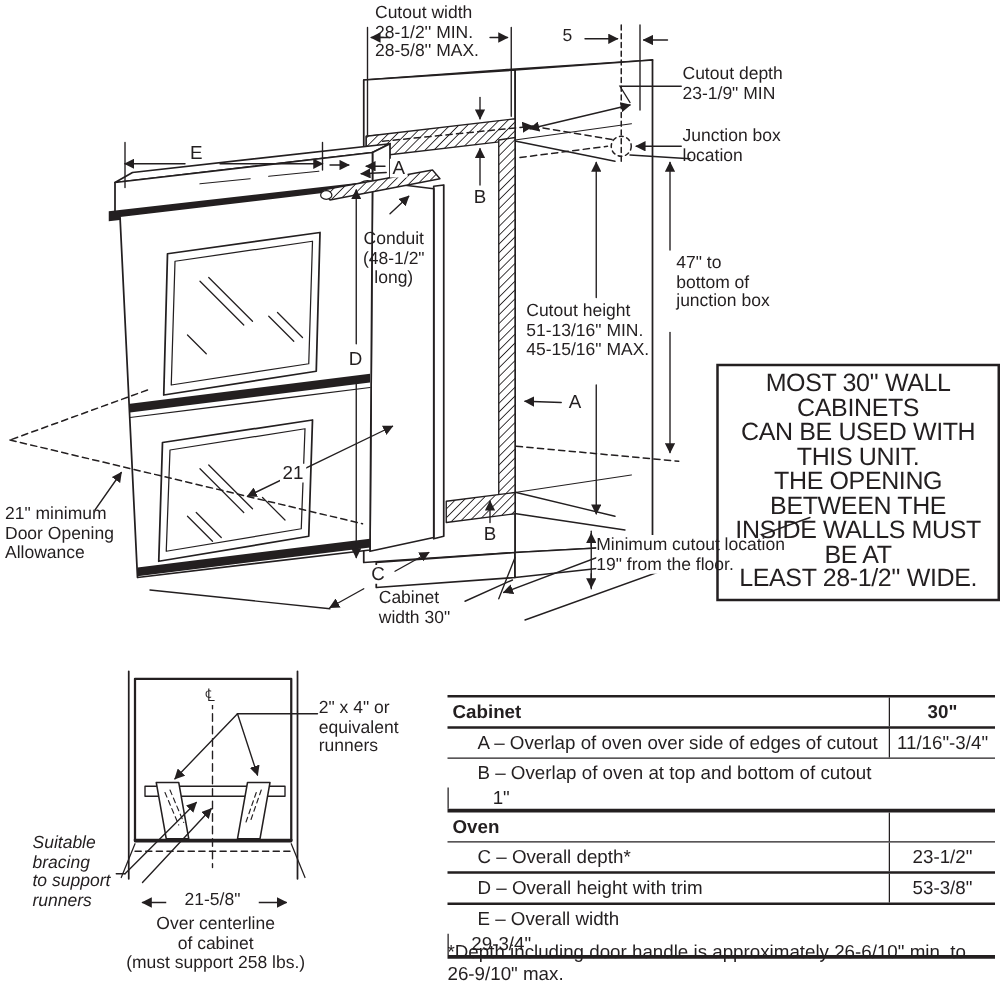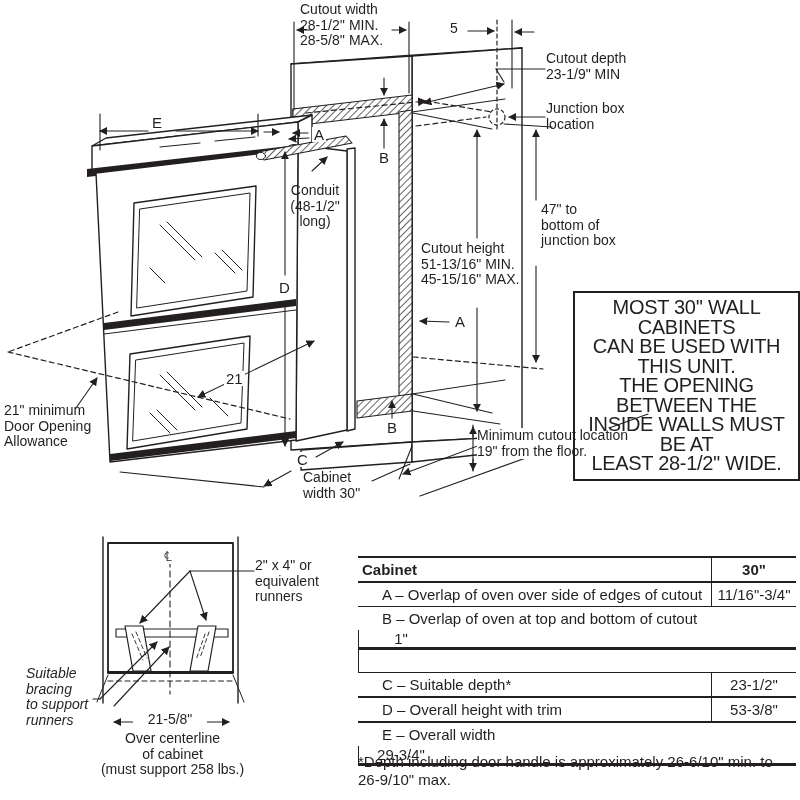--- a/index.html
+++ b/index.html
@@ -234,24 +234,25 @@
     </div>
     <div class="srow b1">
       <div class="lab">A –  Overlap of oven over side of edges of cutout</div>
       <div class="val">11/16"-3/4"</div>
     </div>
     <div class="srow b3">
       <div class="lab">B –  Overlap of oven at top and bottom of cutout</div>
       <div class="val">1"</div>
     </div>
     <div class="srow sec b1">
+      <div class="lab">Oven</div>
       <div class="val"></div>
     </div>
     <div class="srow b2">
-      <div class="lab">C –  Suitable depth*</div>
+      <div class="lab">C –  Overall depth*</div>
       <div class="val">23-1/2"</div>
     </div>
     <div class="srow b2">
       <div class="lab">D –  Overall height with trim</div>
       <div class="val">53-3/8"</div>
     </div>
     <div class="srow b3">
       <div class="lab">E –  Overall width</div>
       <div class="val">29-3/4"</div>
     </div>

